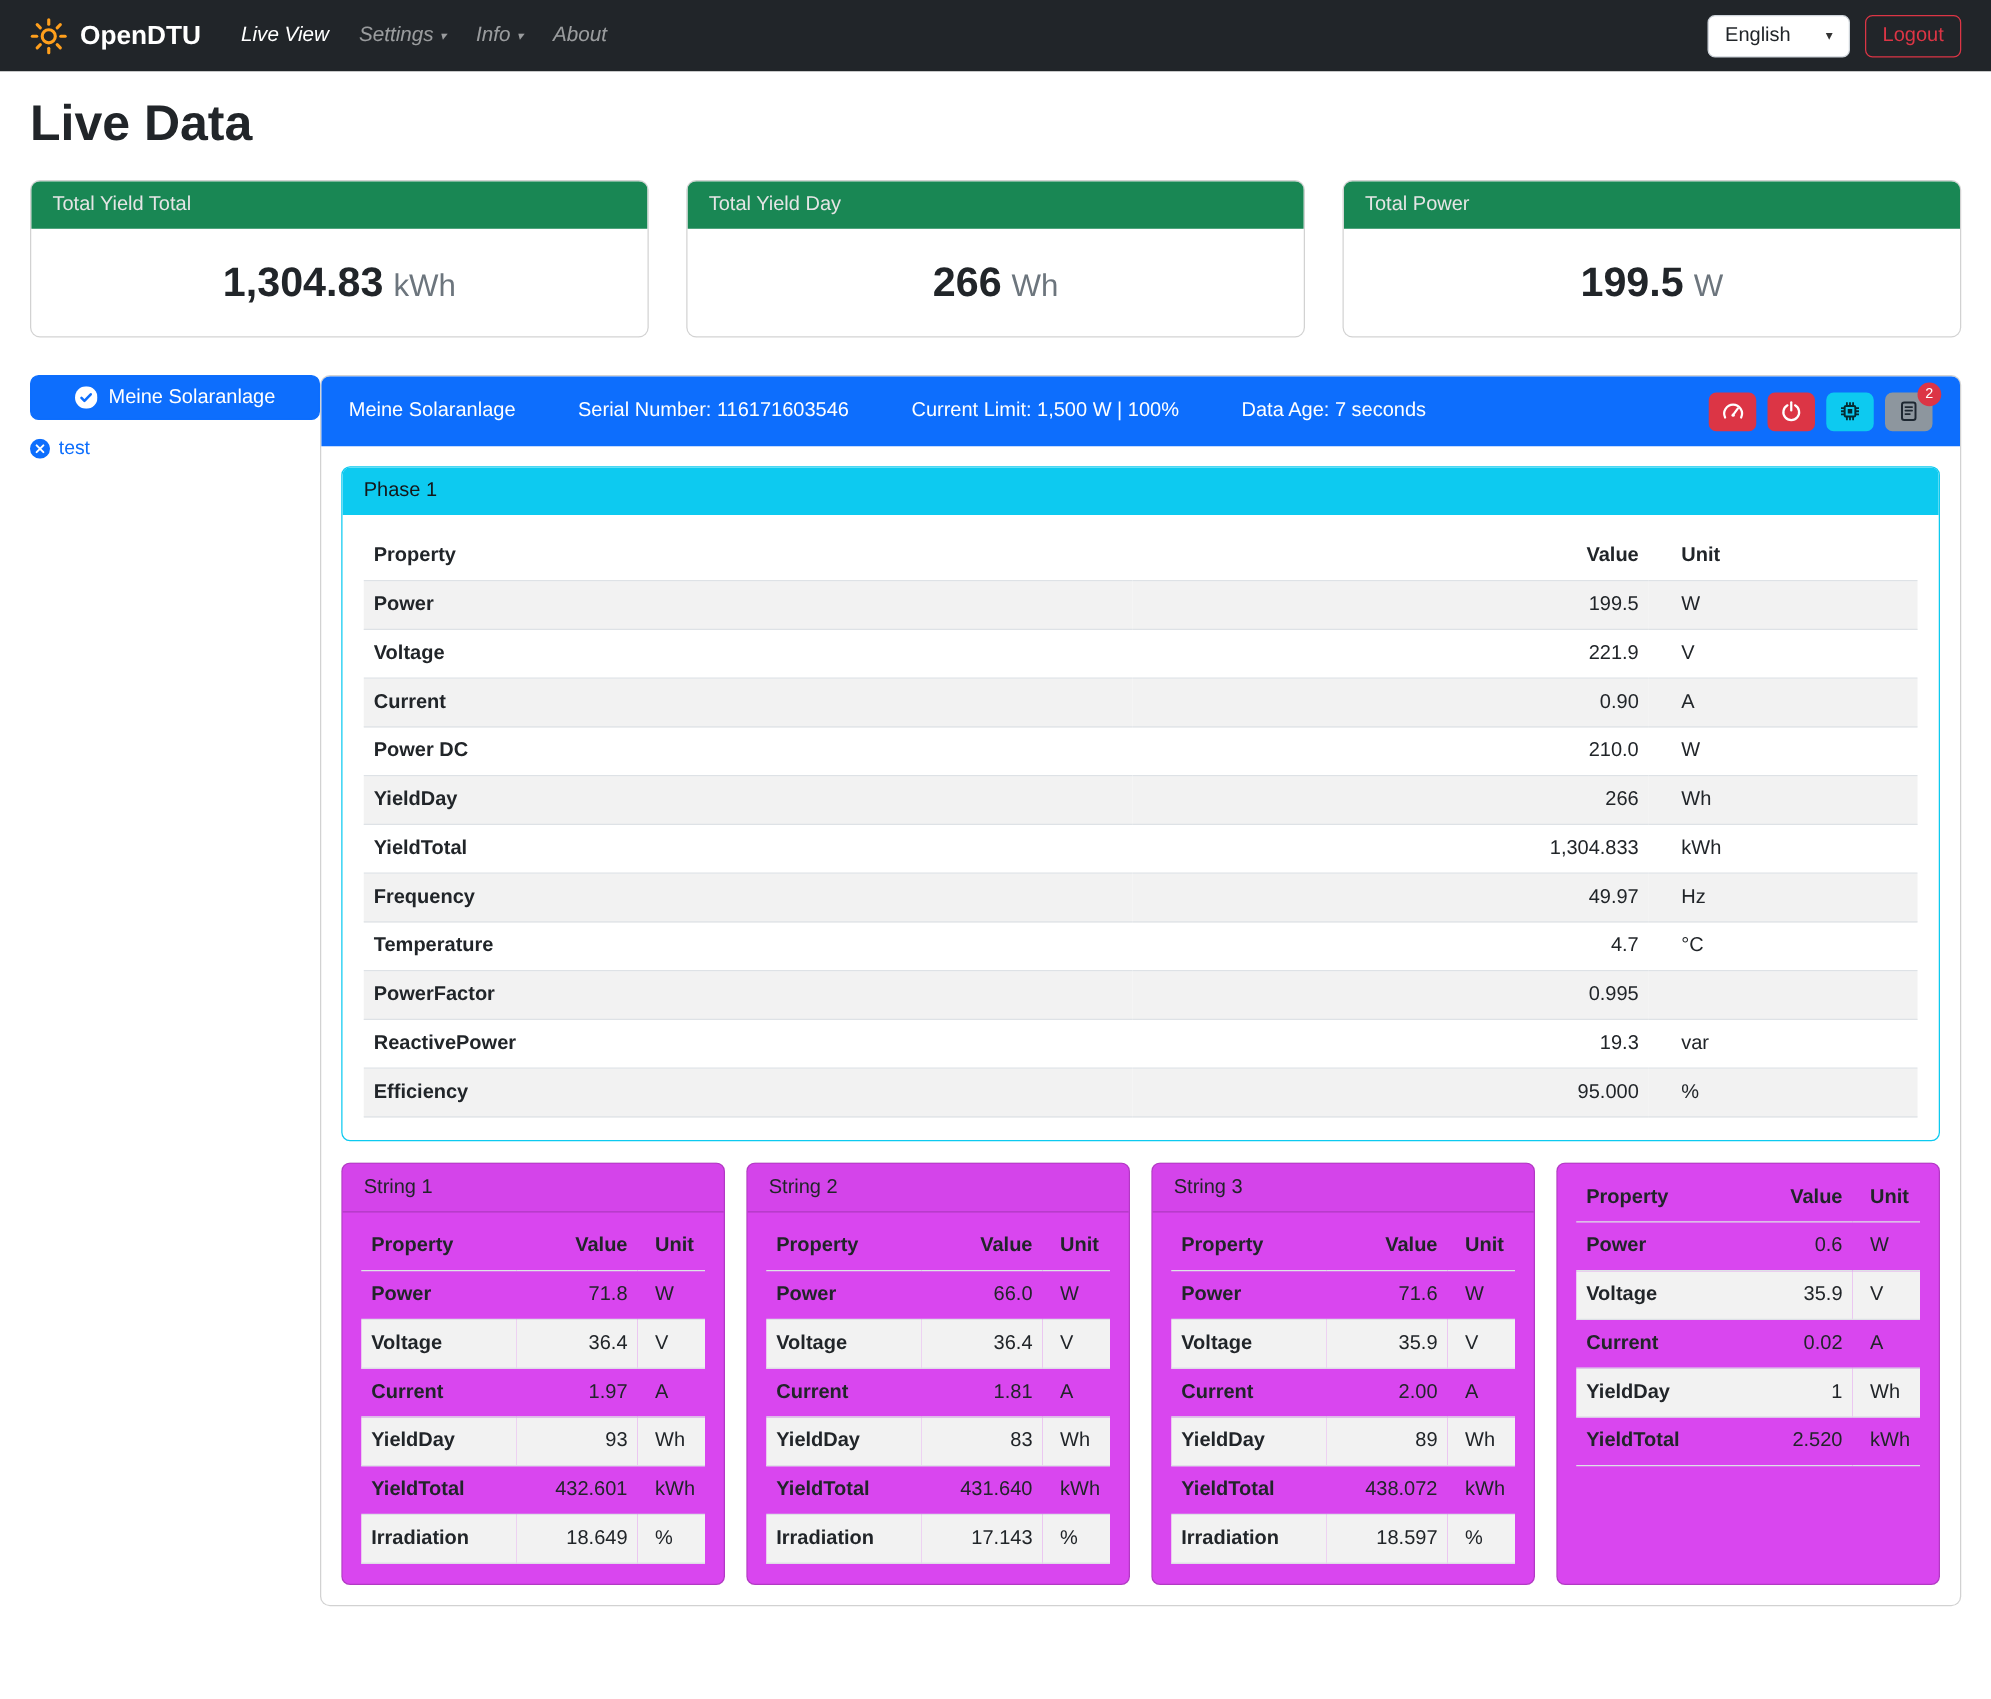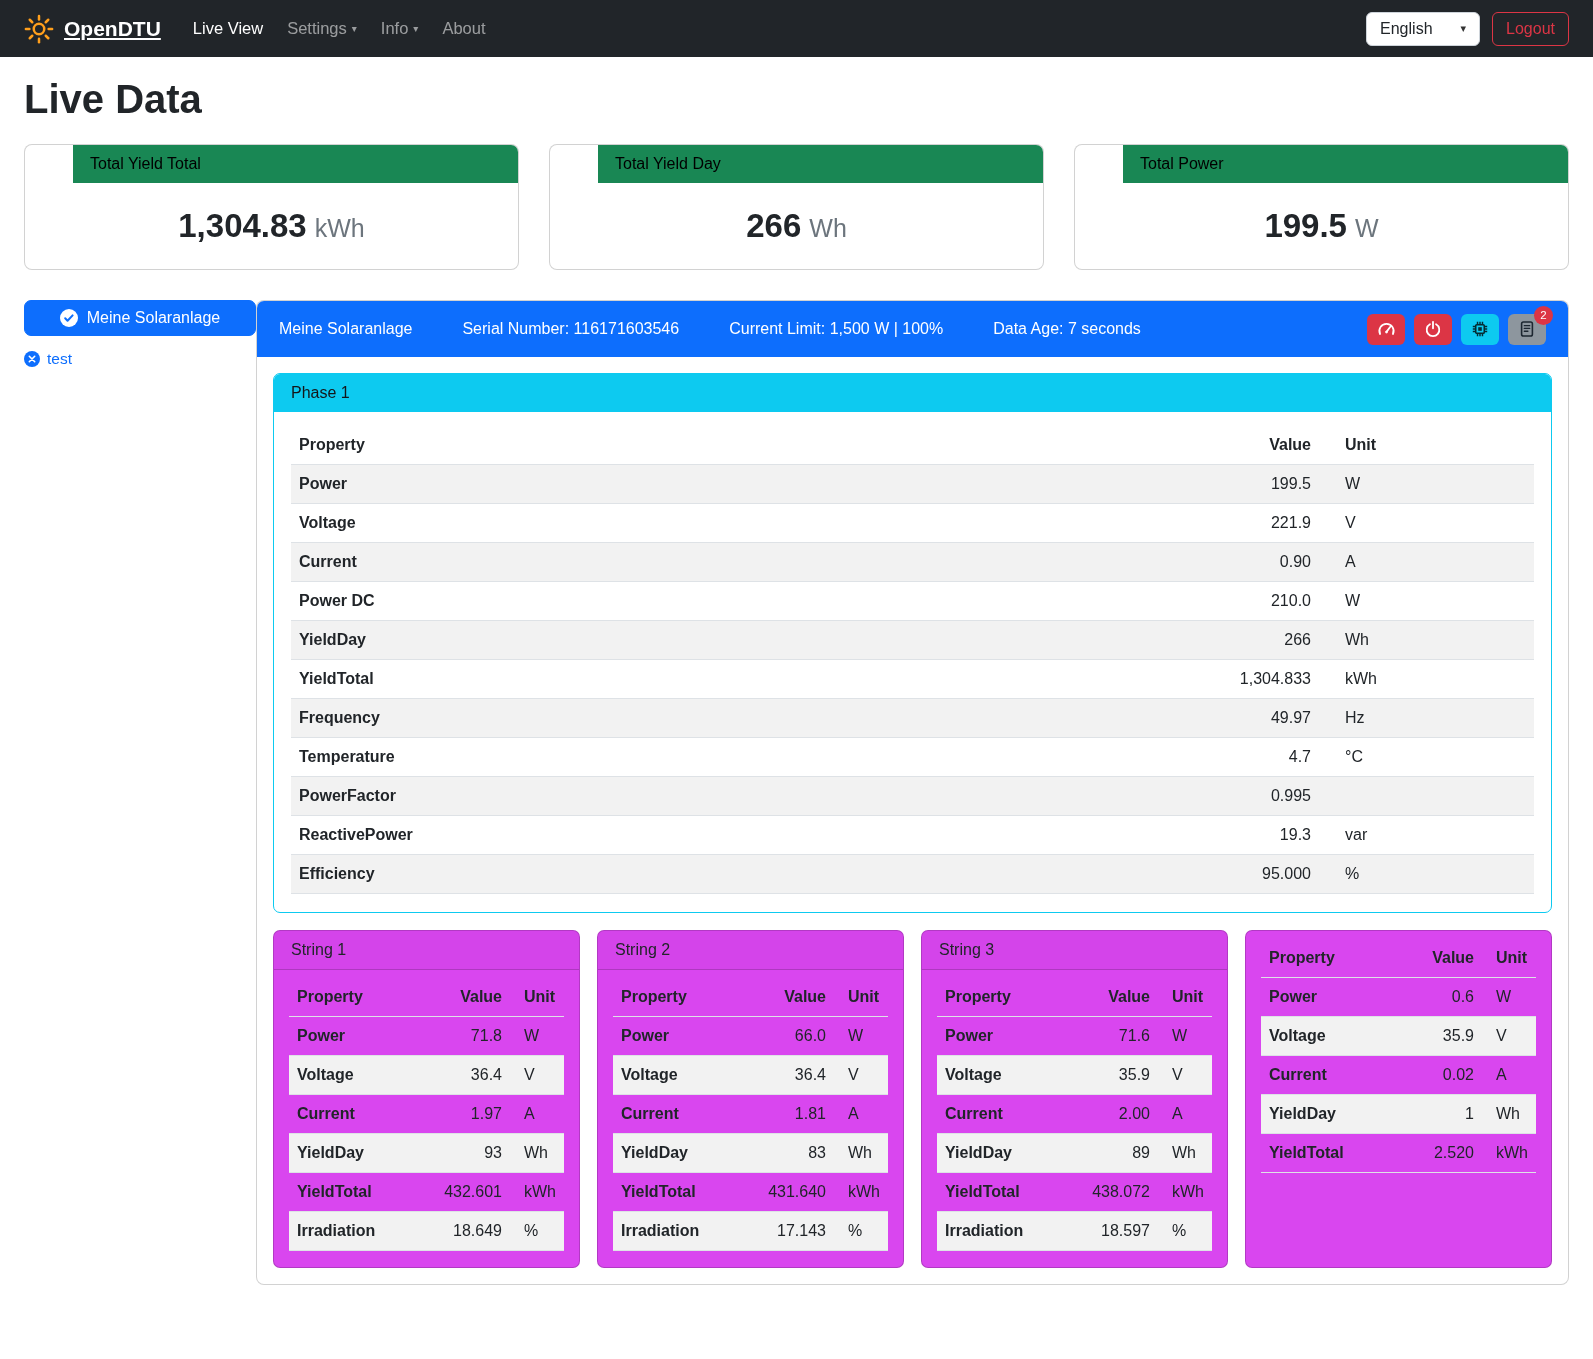--- a/index.html
+++ b/index.html
@@ -11,34 +11,34 @@
     min-width: 1593px;
   }
   
   .navbar {
     background: #212529;
     height: 57px;
     display: flex;
     align-items: center;
     padding: 0 24px;
   }
-  .brand { display: flex; align-items: center; gap: 10px; color: #fff; font-size: 21px; font-weight: 700; margin-right: 20px; cursor: pointer; text-decoration: underline; }
-  .nav-link { color: rgba(255,255,255,.55); padding: 8px 12px; font-size: 16.5px; cursor: pointer; display: flex; align-items: center; gap: 5px; }
+  .brand { display: flex; align-items: center; gap: 10px; color: #fff; font-size: 21px; font-weight: 700; margin-right: 20px; cursor: pointer; }
+  .nav-link { color: rgba(255,255,255,.55); padding: 8px 12px; font-size: 16.5px; cursor: pointer; display: flex; align-items: center; gap: 5px; font-style: italic; }
   .nav-link.active { color: #fff; }
   .caret { font-size: 10px; color: rgba(255,255,255,.55); }
   .nav-right { margin-left: auto; display: flex; gap: 12px; align-items: center; }
   .lang-select { background: #fff; border: 1px solid #ced4da; border-radius: 6px; padding: 7px 13px; display: flex; align-items: center; gap: 28px; font-size: 16px; color: #212529; cursor: pointer; }
   .lang-select .caret { color: #333; font-size: 11px; }
   .logout-btn { background: transparent; border: 1px solid #dc3545; color: #dc3545; border-radius: 6px; padding: 7px 13px; font-size: 16px; cursor: pointer; font-family: inherit; }
   
   .container { padding: 4px 24px 24px; }
   .page-title { font-size: 40px; font-weight: 700; margin: 16px 0 22px; }
   .cards-row { display: grid; grid-template-columns: 1fr 1fr 1fr; gap: 30px; margin-bottom: 30px; }
   .summary-card { border: 1px solid rgba(0,0,0,.175); border-radius: 8px; overflow: hidden; background: #fff; }
-  .summary-card .head { background: #198754; color: #000000; padding: 10px 17px; font-size: 16px; margin-left: 48px; }
+  .summary-card .head { background: #198754; color: #e5e5e5; padding: 10px 17px; font-size: 16px; }
   .summary-card .body { padding: 24px 16px; text-align: center; }
   .summary-value { font-size: 33px; font-weight: 700; color: #212529; }
   .summary-unit { font-size: 25px; color: #6c757d; font-weight: 400; margin-left: 8px; }
   .content-row { display: flex; align-items: flex-start; }
   
   .sidebar { width: 232px; flex: none; }
   .inverter-btn { width: 100%; background: #0d6efd; color: #fff; border: 1px solid #0d6efd; border-radius: 7px; padding: 8px 10px; font-size: 16px; display: flex; align-items: center; justify-content: center; gap: 9px; cursor: pointer; font-family: inherit; }
   .test-tag { display: flex; align-items: center; justify-content: flex-start; gap: 7px; color: #0d6efd; margin-top: 14px; font-size: 15.5px; cursor: pointer; }
   
   .main-card { flex: 1; border: 1px solid rgba(0,0,0,.175); border-radius: 8px; overflow: hidden; background: #fff; }

